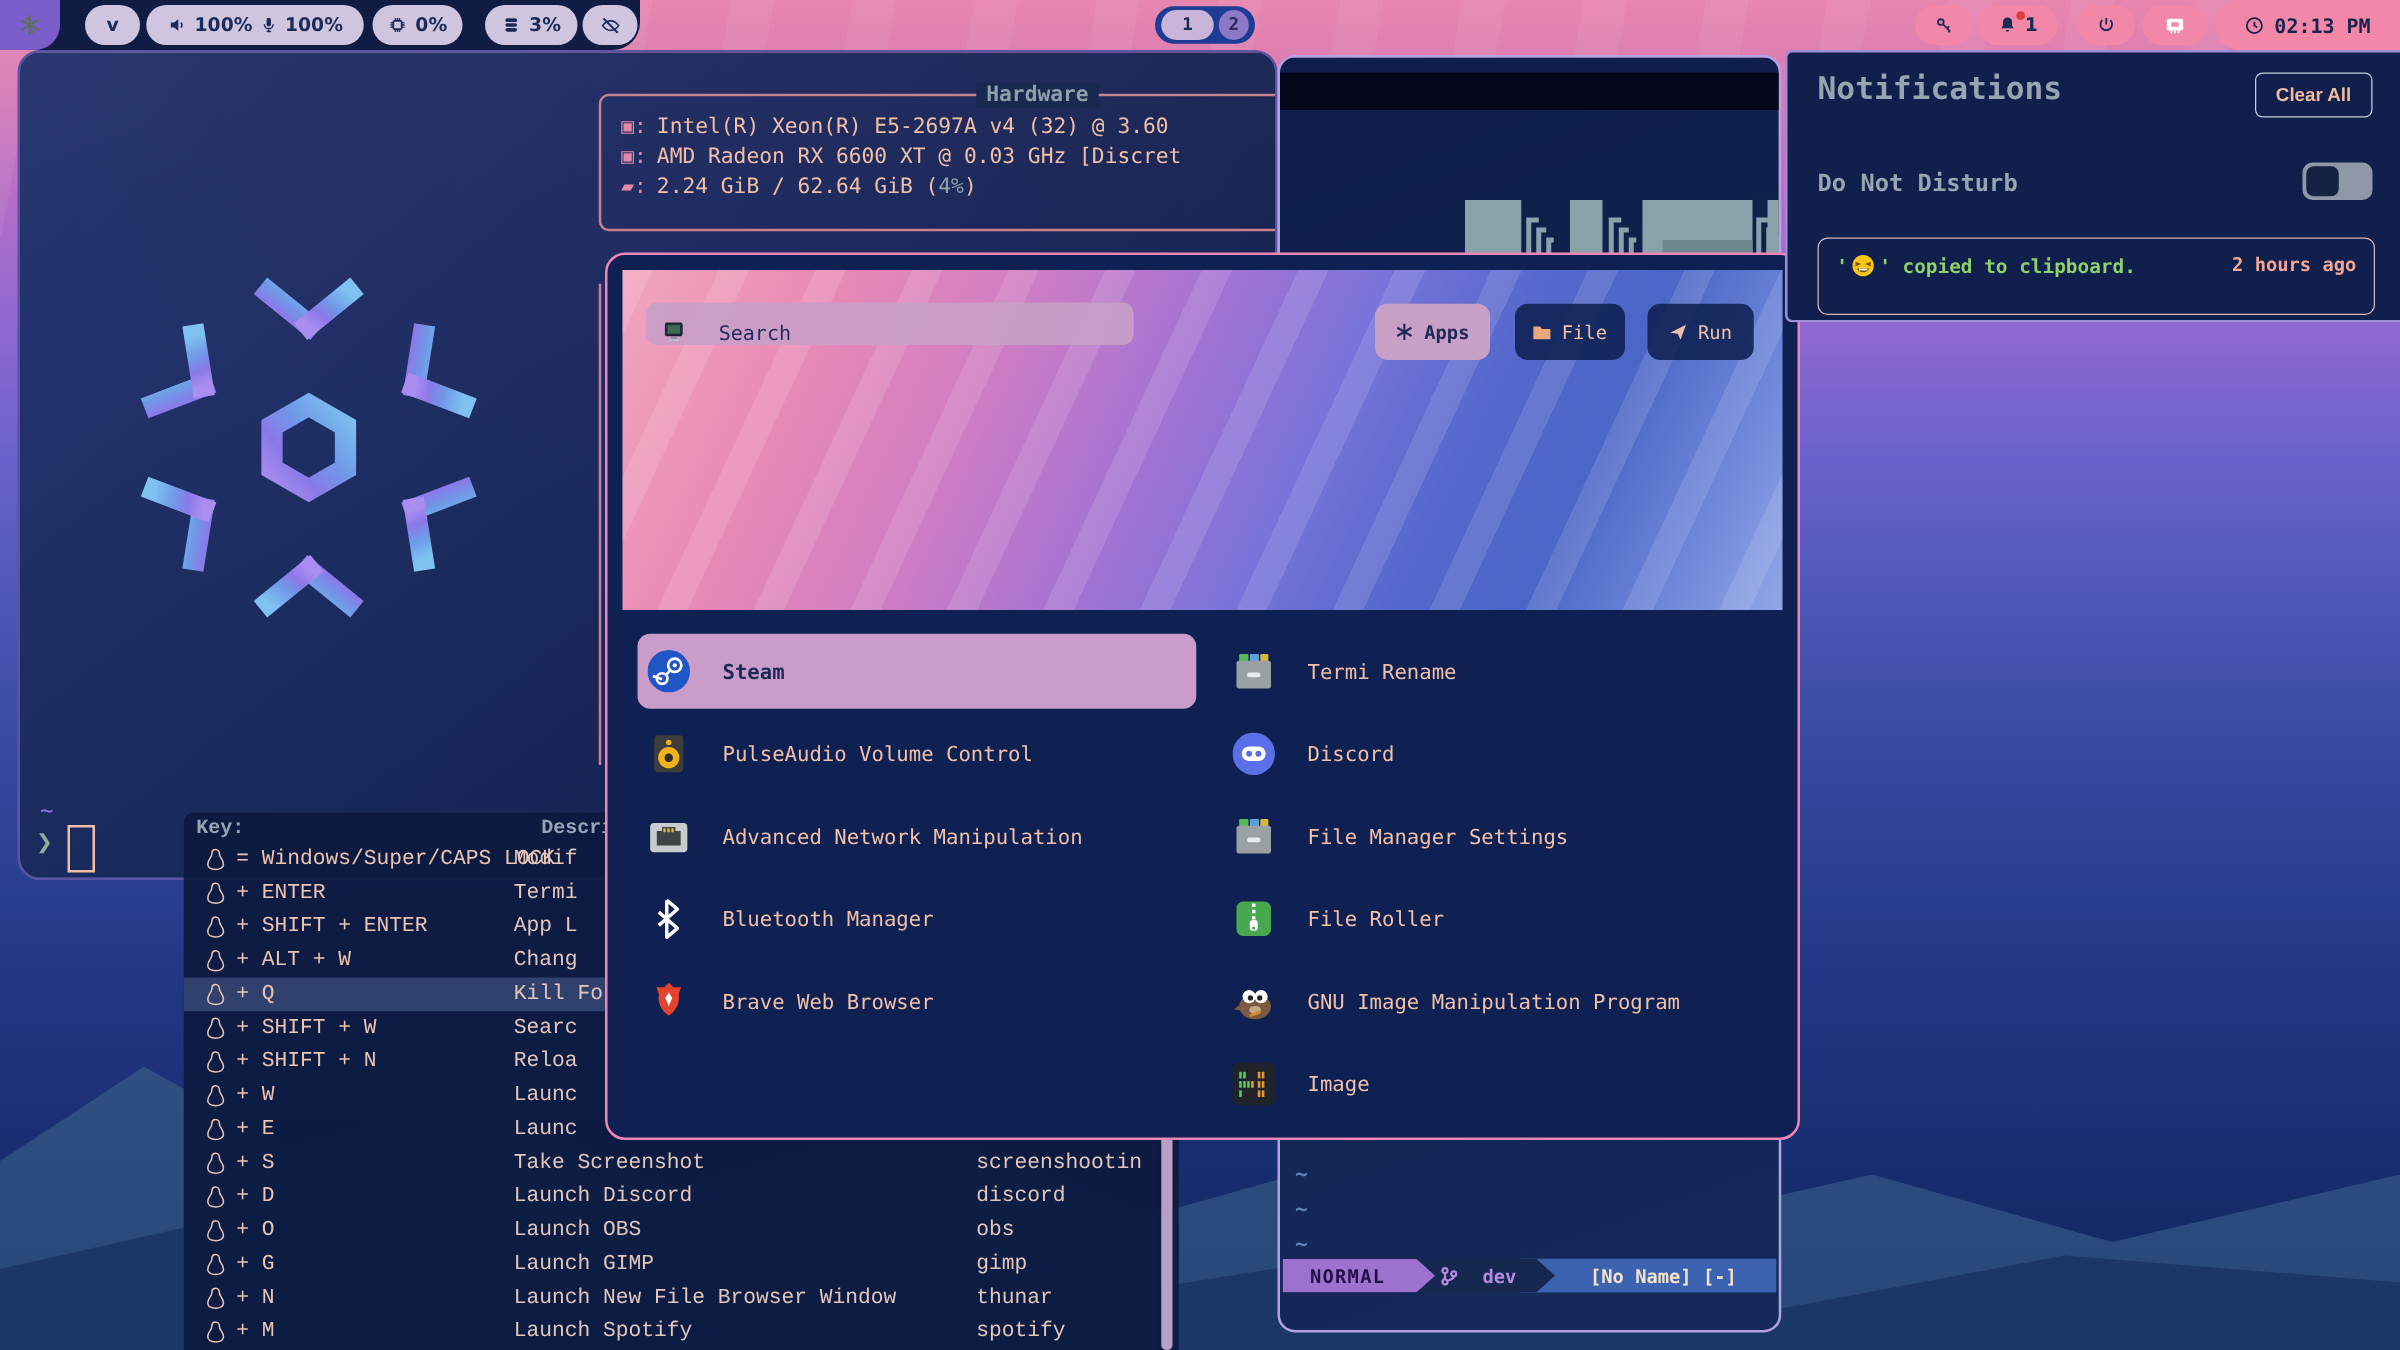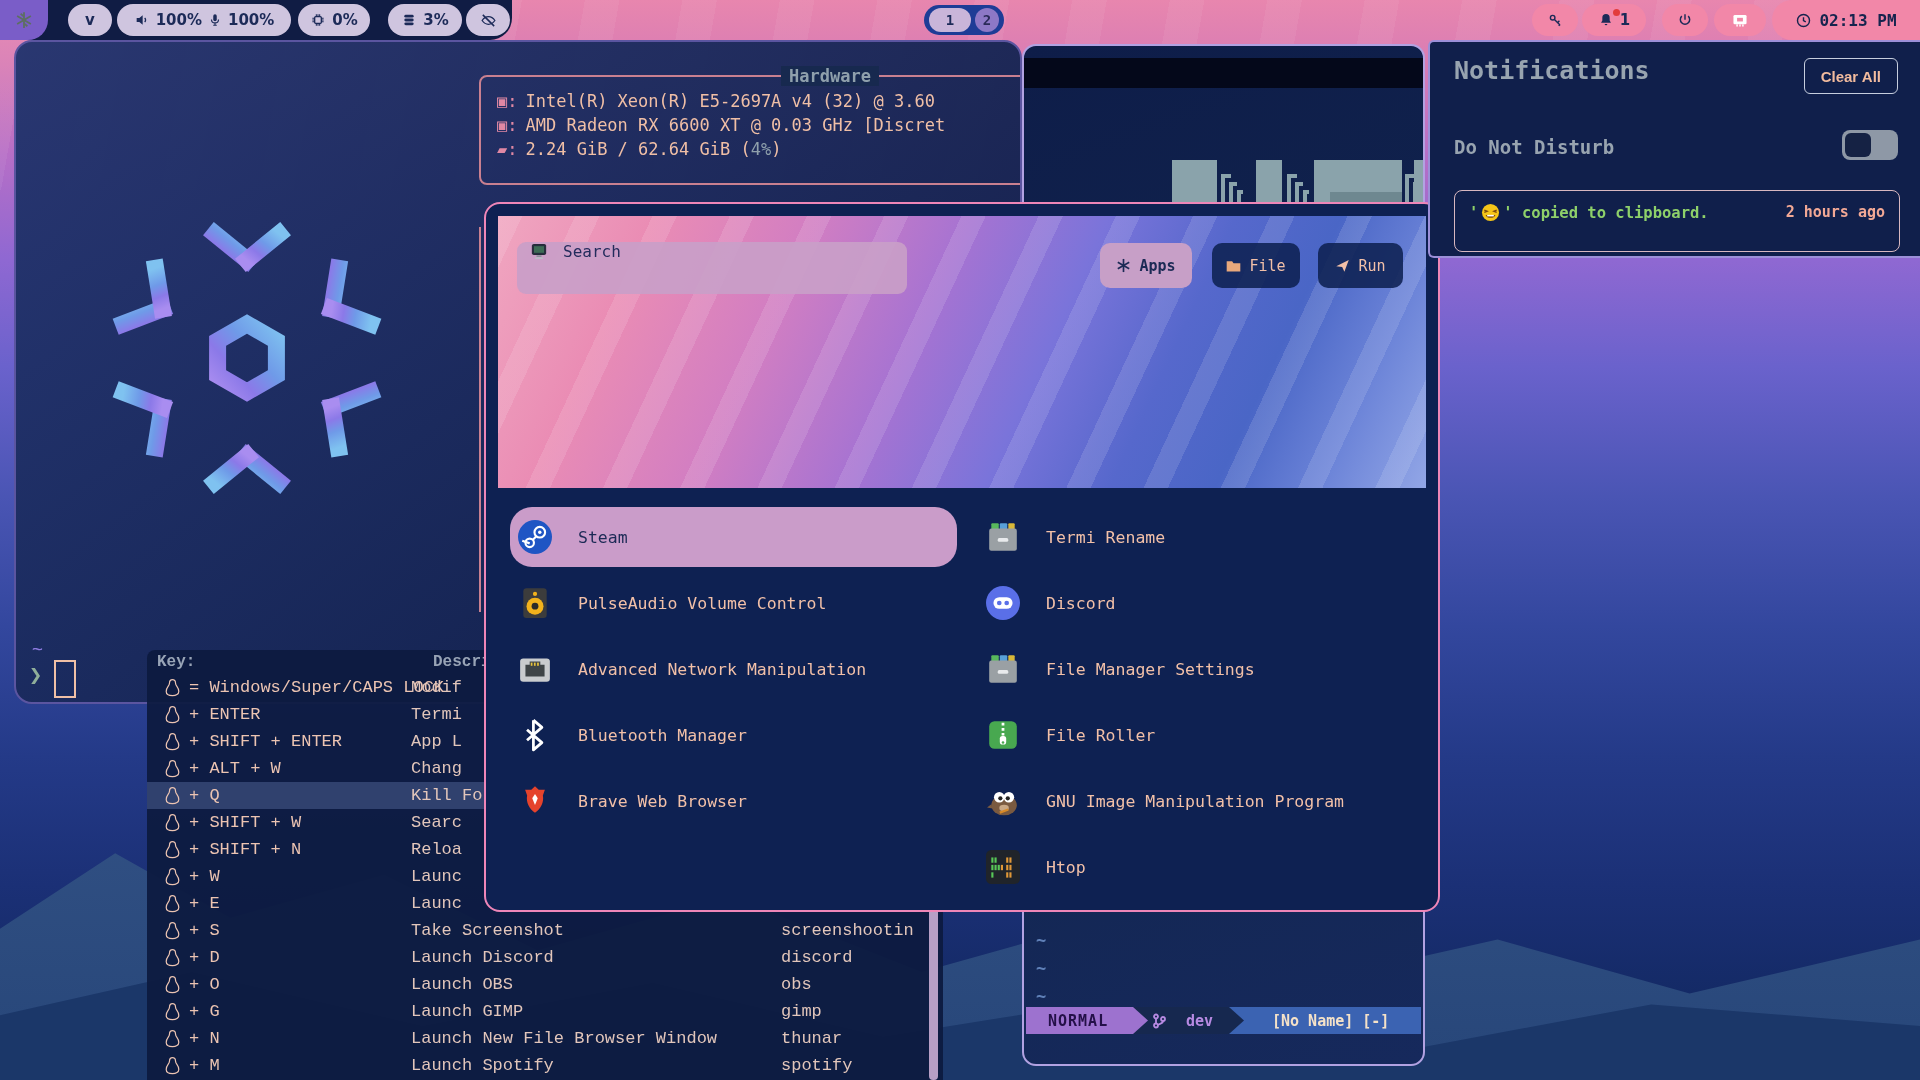--- a/index.html
+++ b/index.html
@@ -81,31 +81,31 @@
   .kb-key { white-space:nowrap; }
   .kb-desc,.kb-val { white-space:nowrap; color:#e2c6bb; }
 
   
   .launcher { left:484px; top:202px; width:956px; height:710px; background:#0e2152;
     border:2px solid #ee86b8; border-radius:16px; overflow:hidden; }
   .preview { position:absolute; left:12px; top:12px; right:12px; height:272px;
     background:linear-gradient(115deg,#f0a6c0 0%,#ea8cb4 15%,#d27ec2 30%,#a673d2 45%,#7a74da 58%,#5668cc 70%,#4a66c6 80%,#6c84d8 90%,#92a6e6 100%); }
   .preview::after { content:""; position:absolute; inset:0;
     background:repeating-linear-gradient(115deg, rgba(255,255,255,.12) 0 22px, rgba(255,255,255,0) 22px 70px); }
-  .search-pill { position:absolute; left:31px; top:38px; width:390px; height:52px; background:rgba(201,158,200,.92);
-    border-radius:9px; display:flex; align-items:flex-start; gap:14px; padding:0 12px; z-index:2; }
+  .search-pill { position:absolute; left:31px; top:38px; width:390px; height:34px; background:rgba(201,158,200,.92);
+    border-radius:9px; display:flex; align-items:flex-end; gap:26px; padding:0 12px; z-index:2; }
   .search-pill input { border:none; outline:none; background:transparent; font-family:"DejaVu Sans Mono",monospace;
     font-size:16px; color:#232c5c; width:300px; }
   .search-pill input::placeholder { color:#232c5c; opacity:1; }
   .tab-btn { position:absolute; top:39px; height:45px; border-radius:10px; display:flex; align-items:center;
     justify-content:center; gap:8px; font-size:15px; z-index:2; color:#f2c0a8; background:rgba(14,33,82,.88); }
   .tab-btn.active { background:#c79fc7; color:#1c2a55; font-weight:bold; }
   .app-row { position:absolute; height:60px; display:flex; align-items:center; gap:26px; padding-left:8px;
     color:#f2c0a8; font-size:16.5px; }
-  .app-row.selected { background:#ca9cc9; border-radius:22px; color:#1c2a55; font-weight:normal;text-align:center; }
+  .app-row.selected { background:#ca9cc9; border-radius:10px; color:#1c2a55; font-weight:bold;text-align:center; }
   .app-ic { width:34px; height:34px; flex:0 0 34px; }
 
   
   .notif { left:1428px; top:40px; width:492px; height:218px; background:#101f4b;
     border:2px solid #9c8fd8; border-right:none; border-radius:6px 0 0 6px; }
   .notif-title { position:absolute; left:24px; top:14px; font-size:25px; font-weight:bold; color:#98a4b0; }
   .clear-btn { position:absolute; right:22px; top:16px; height:36px; padding:0 16px; display:flex; align-items:center;
     border:1.5px solid #c6cede; border-radius:6px; color:#f2bb9e; font-weight:bold; font-size:15px; background:transparent; }
   .dnd-label { position:absolute; left:24px; top:94px; font-size:19px; font-weight:bold; color:#98a4b0; }
   .toggle { position:absolute; right:22px; top:88px; width:56px; height:30px; background:#8e98a6; border-radius:8px; }
@@ -520,21 +520,21 @@
         <g fill="#e09838">
           <rect x="19" y="7" width="2" height="5"></rect>
           <rect x="22" y="7" width="2" height="5"></rect>
           <rect x="14" y="14" width="2" height="5"></rect>
           <rect x="19" y="14" width="2" height="5"></rect>
           <rect x="22" y="14" width="2" height="5"></rect>
           <rect x="19" y="21" width="2" height="5"></rect>
           <rect x="22" y="21" width="2" height="5"></rect>
         </g>
       </svg>
-    <span>Htop</span>
+    <span>Image</span>
   </div>
 </div>
 
 <div class="abs notif">
   <div class="notif-title">Notifications</div>
   <button class="clear-btn">Clear All</button>
   <div class="dnd-label">Do Not Disturb</div>
   <div class="toggle">
       <div class="knob"></div>
     </div>

